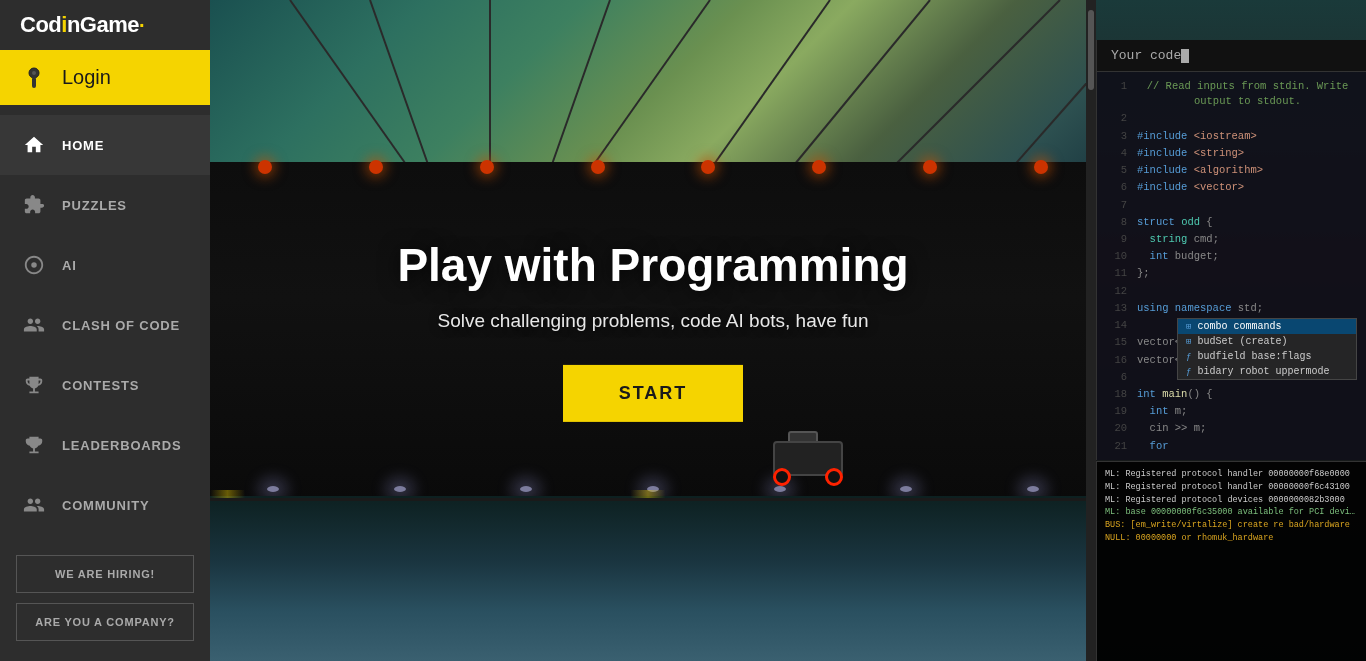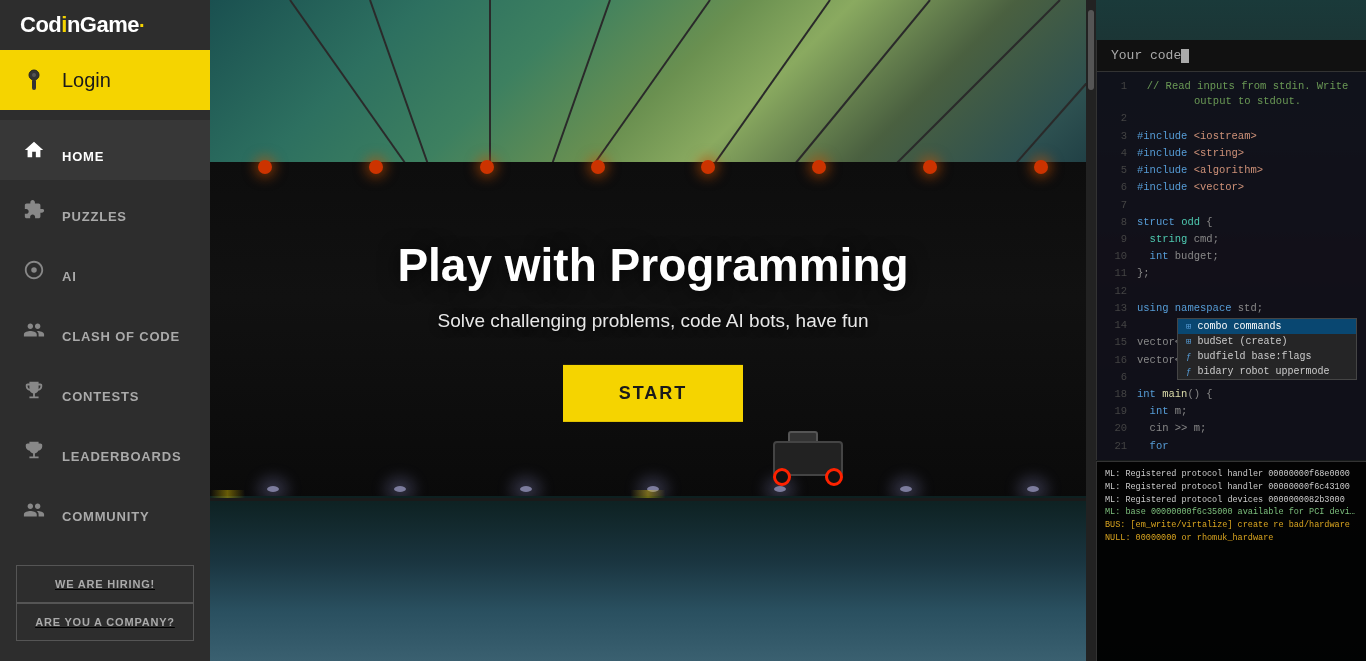--- a/index.html
+++ b/index.html
@@ -50,21 +50,21 @@
 
     .nav-items {
       flex: 1;
       display: flex;
       flex-direction: column;
       padding-top: 10px;
     }
 
     .nav-item {
       display: flex;
-      align-items: flex-end;
+      align-items: center;
       padding: 16px 20px;
       cursor: pointer;
       color: #aaa;
       font-size: 13px;
       font-weight: 600;
       letter-spacing: 0.8px;
       text-transform: uppercase;
       transition: background 0.2s;
     }
     .nav-item.active { color: #fff; background: rgba(255,255,255,0.05); }
@@ -79,21 +79,21 @@
       flex-shrink: 0;
     }
 
     
     .nav-icon svg { width: 22px; height: 22px; }
 
     .bottom-buttons {
       padding: 20px 16px;
       display: flex;
       flex-direction: column;
-      text-decoration: underline;
+      gap: 10px;
     }
 
     .bottom-btn {
       border: 1.5px solid #555;
       background: transparent;
       color: #aaa;
       font-size: 11px;
       font-weight: 600;
       letter-spacing: 0.8px;
       text-transform: uppercase;

